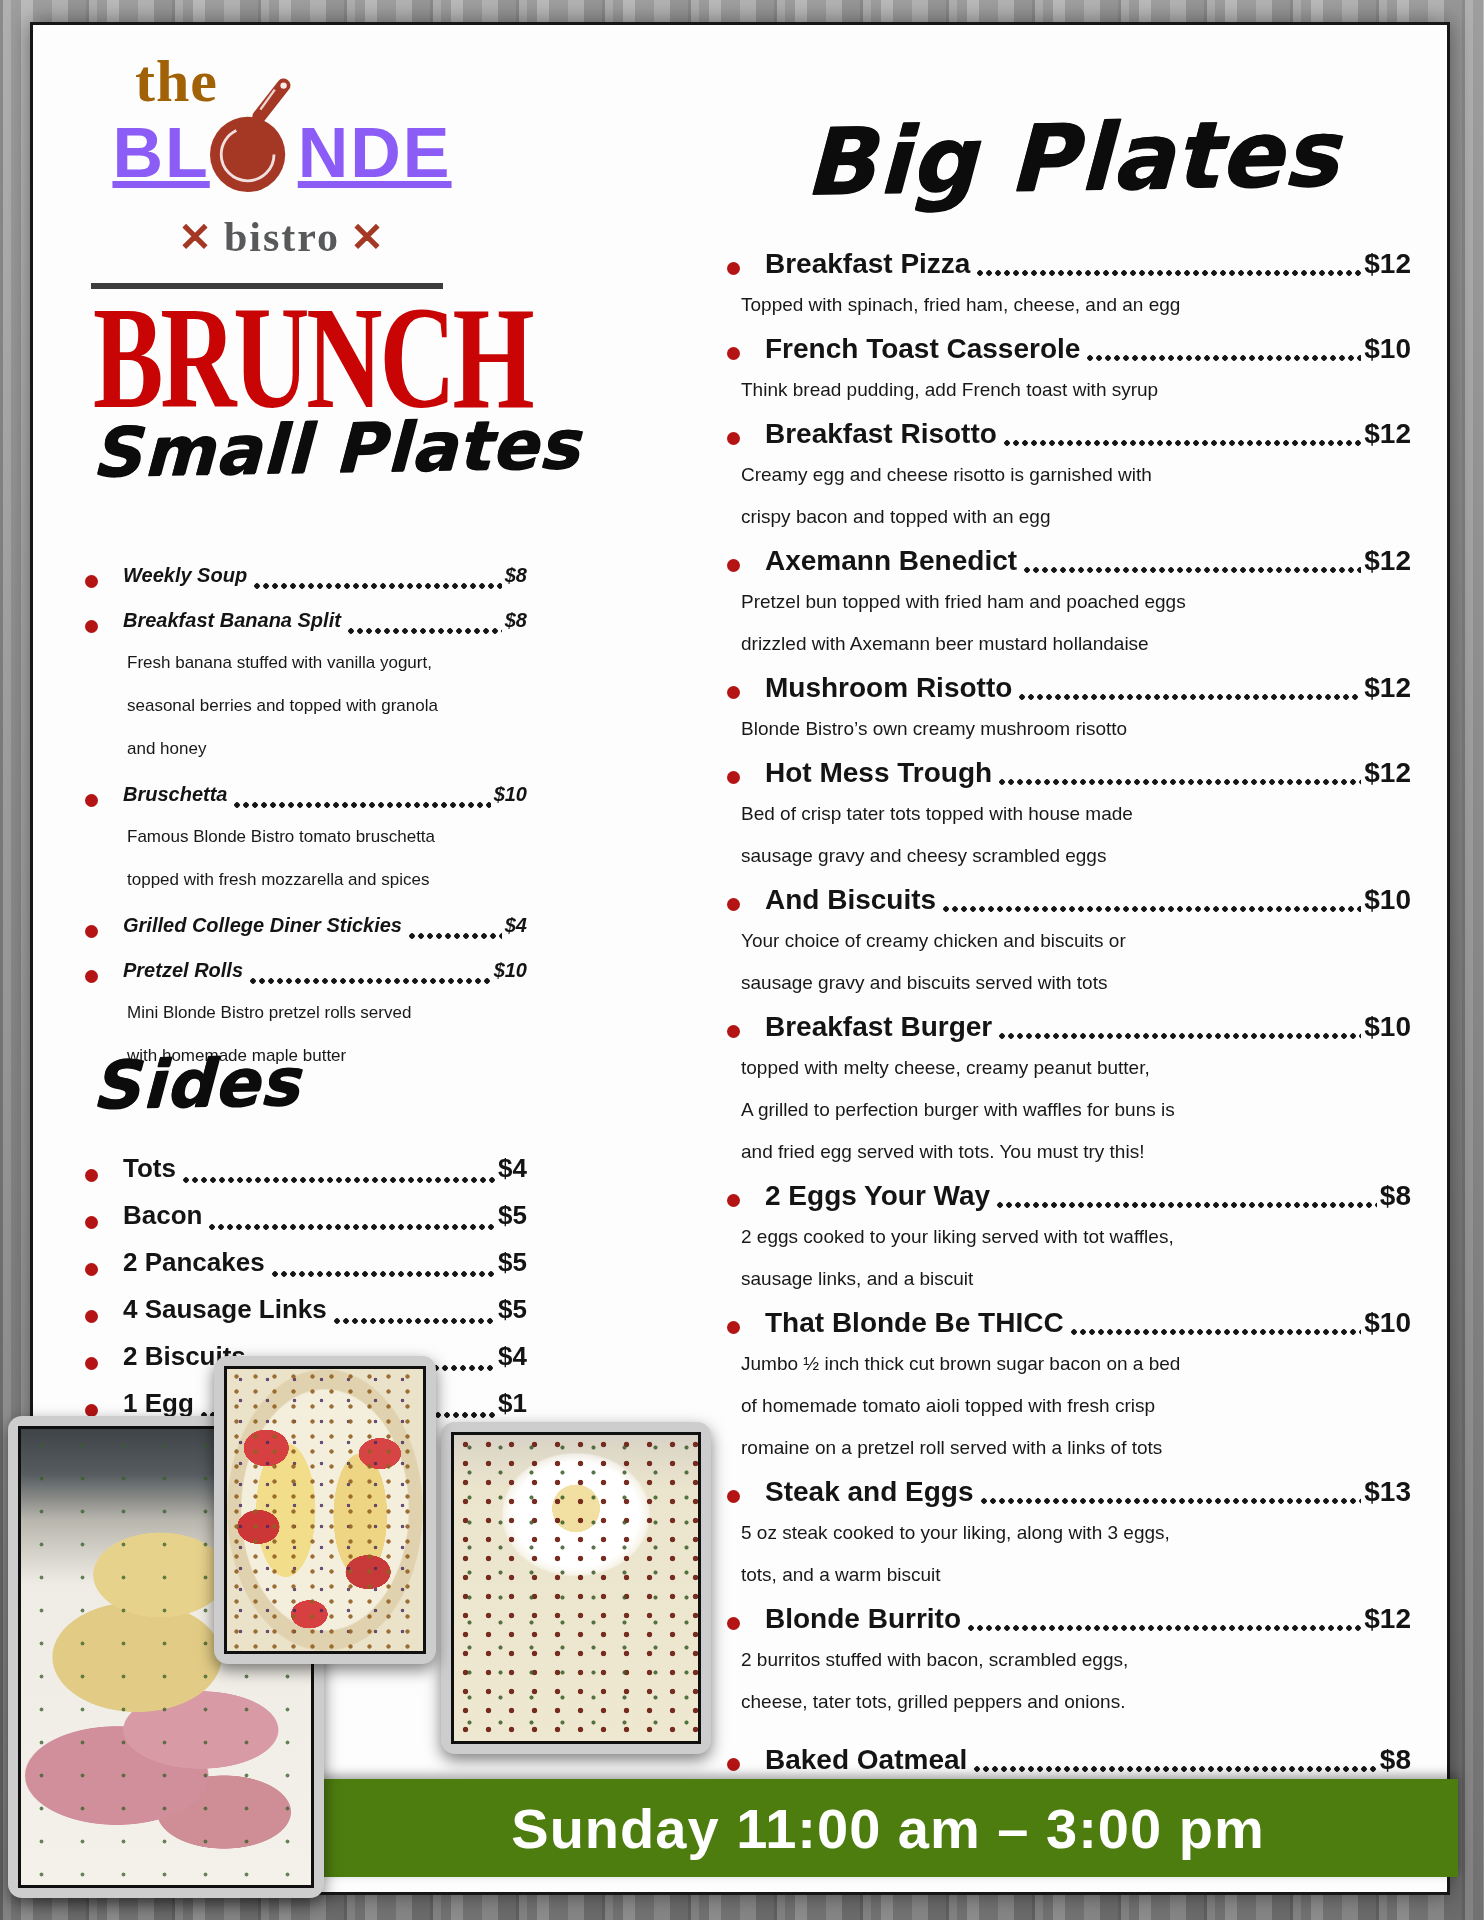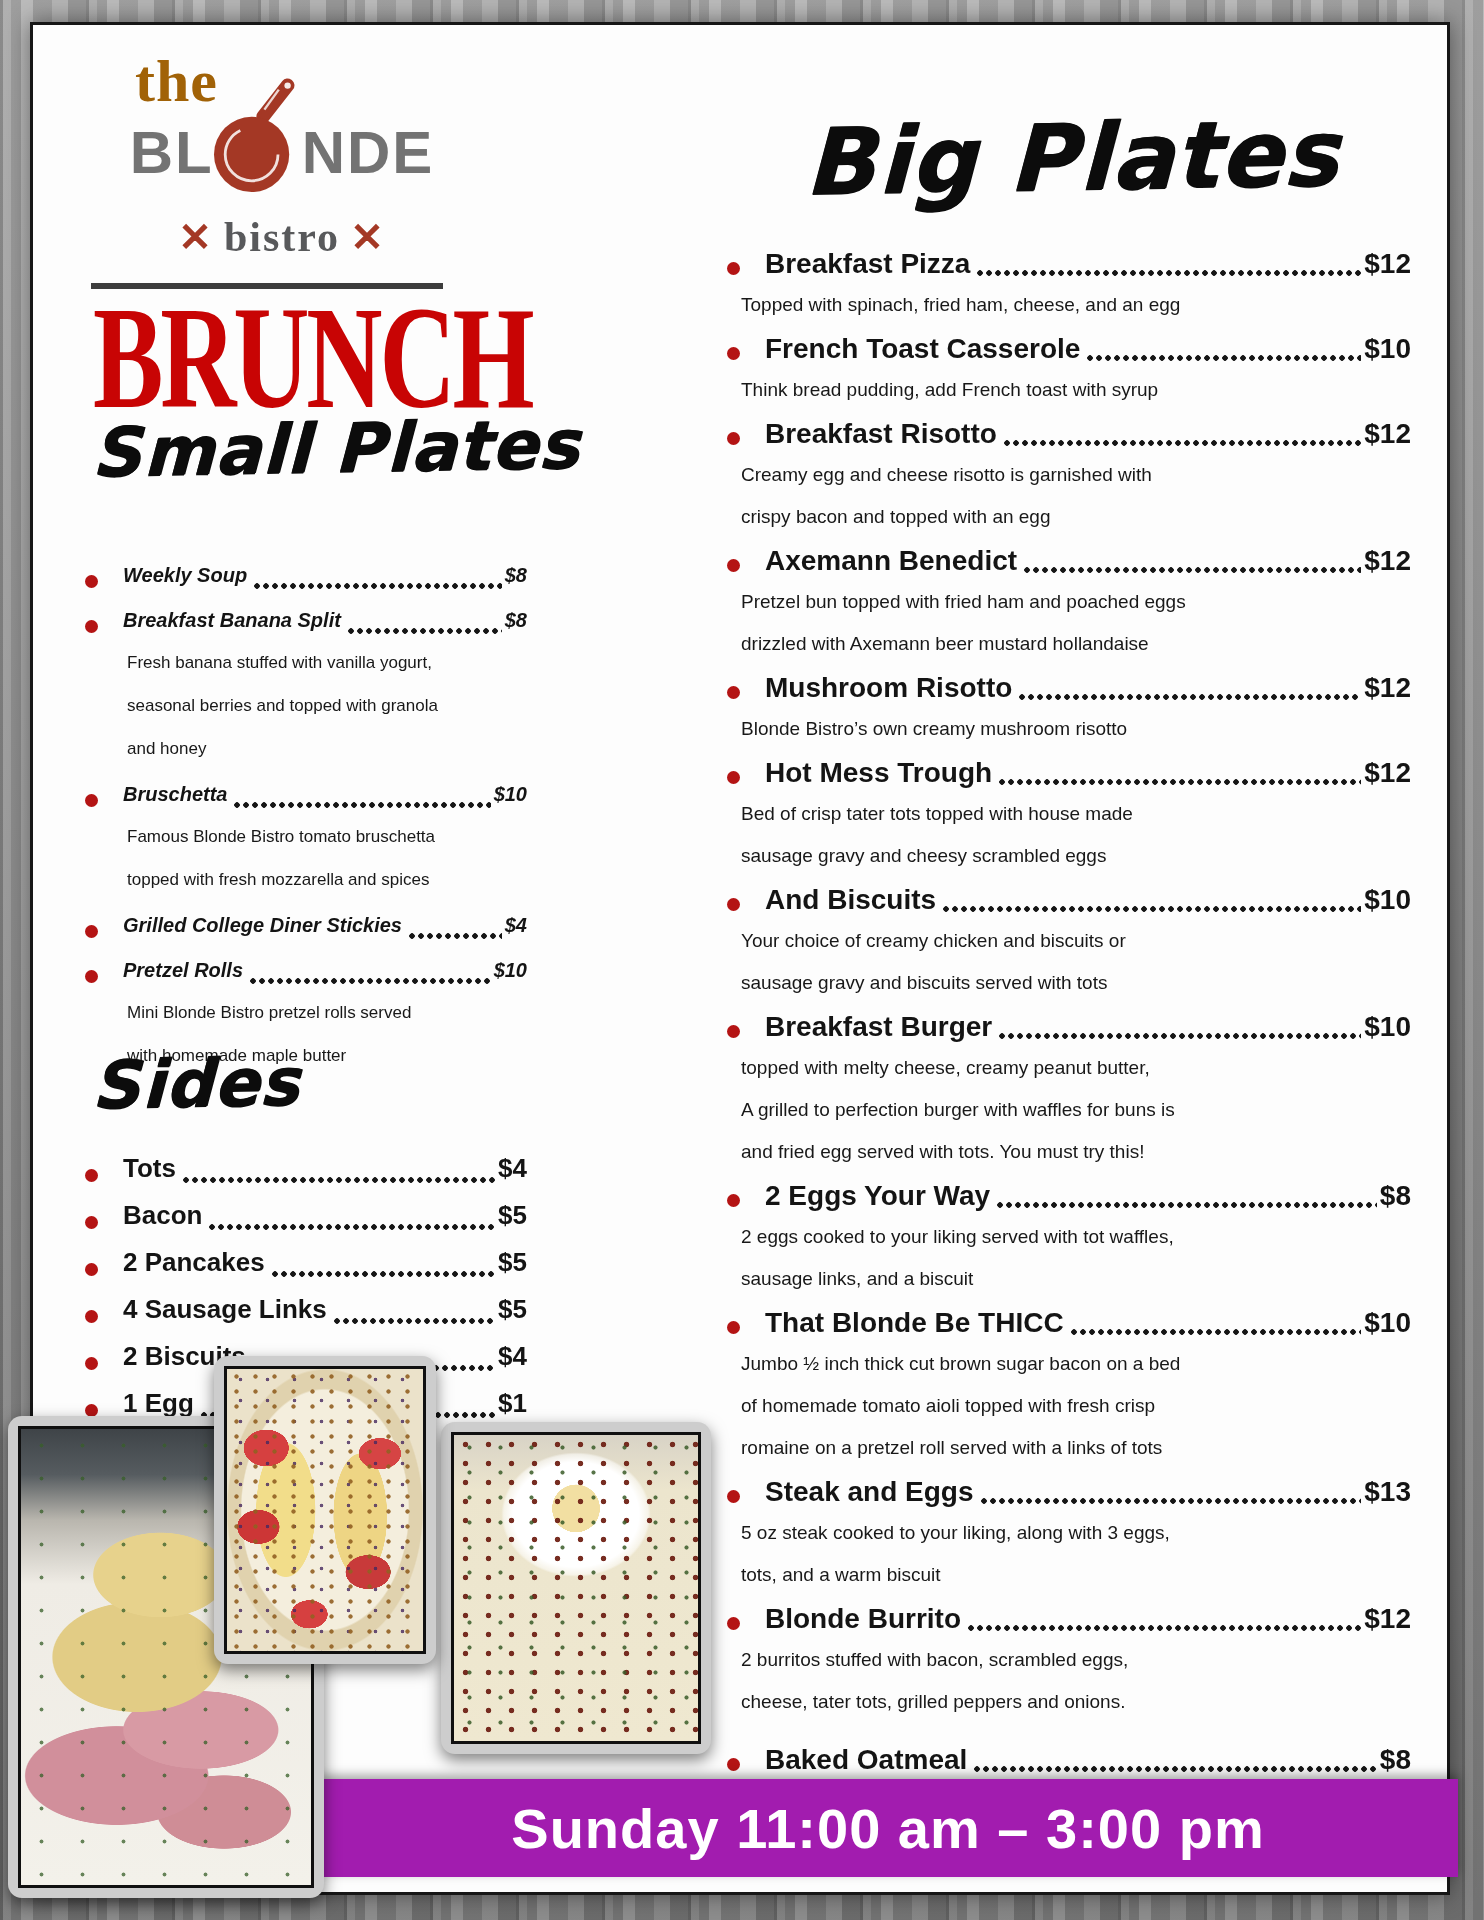--- a/index.html
+++ b/index.html
@@ -15,21 +15,21 @@
   .page{
     position:absolute;left:30px;top:22px;width:1420px;height:1873px;
     background:#fdfdfd;border:3px solid #161616;box-sizing:border-box;
     box-shadow:0 0 22px rgba(0,0,0,.45);
   }
   
   .col-left{position:absolute;left:44px;top:20px;width:455px;height:1500px;}
   .logo{position:absolute;left:0;top:0;width:410px;}
   .logo-the{position:absolute;left:58px;top:2px;font-family:"Liberation Serif",serif;font-weight:700;font-size:60px;color:#a16207;letter-spacing:1px;}
   .logo-word{position:absolute;left:0;top:56px;width:410px;display:flex;align-items:center;justify-content:center;}
-  .logo-chunk{font-weight:800;font-size:60px;letter-spacing:2px;color:#737373;line-height:1;}
+  .logo-chunk{font-weight:800;font-size:70px;letter-spacing:2px;color:#8b5cf6;line-height:1;text-decoration:underline;}
   .pan{width:96px;height:138px;margin:-34px -4px 0 -4px;flex:0 0 auto;}
   .logo-bistro{position:absolute;left:0;top:168px;width:410px;text-align:center;font-family:"Liberation Serif",serif;font-weight:700;font-size:42px;color:#58595b;letter-spacing:2px;}
   .bx{color:#a43825;font-size:40px;font-weight:700;padding:0 10px;}
   .divider{position:absolute;left:14px;top:238px;width:352px;height:6px;background:#3d3d3d;}
   .brunch{
     position:absolute;left:16px;top:238px;font-family:"Liberation Serif",serif;font-weight:700;
     font-size:132px;line-height:1.05;color:#c80404;letter-spacing:-4px;
     transform:scale(.80,1.10);transform-origin:left top;white-space:nowrap;
   }
   .script{
@@ -56,21 +56,21 @@
   .sp-list .desc{font-size:17px;line-height:40px;margin-left:48px;margin-bottom:3px;}
   .sides-list .iname,.sides-list .iprice{font-size:26px;line-height:47px;}
   
   .col-right{position:absolute;left:688px;top:84px;width:690px;}
   .bp-head{font-size:92px;margin:0 0 26px 88px;}
   .bp-list .iname,.bp-list .iprice{font-size:28px;line-height:43px;}
   .bp-list .desc{font-size:19px;line-height:40px;margin-left:20px;margin-bottom:2px;}
   .mt{margin-top:16px;}
   
   .banner{
-    position:absolute;left:318px;top:1779px;width:1140px;height:98px;background:#a21caf;
+    position:absolute;left:318px;top:1779px;width:1140px;height:98px;background:#4d7c0f;
     display:flex;align-items:center;justify-content:center;z-index:4;
     box-shadow:0 -4px 10px rgba(0,0,0,.35);
   }
   .banner span{color:#fff;font-weight:700;font-size:56px;letter-spacing:1px;}
   
   .frame{position:absolute;background:#cdcdcd;border-radius:14px;padding:10px;box-shadow:0 6px 16px rgba(0,0,0,.5);}
   .photo{border:3px solid #101010;box-sizing:border-box;}
   .ph-benedict{left:8px;top:1416px;z-index:5;}
   .ph-benedict .photo{width:296px;height:462px;
     background-image:

